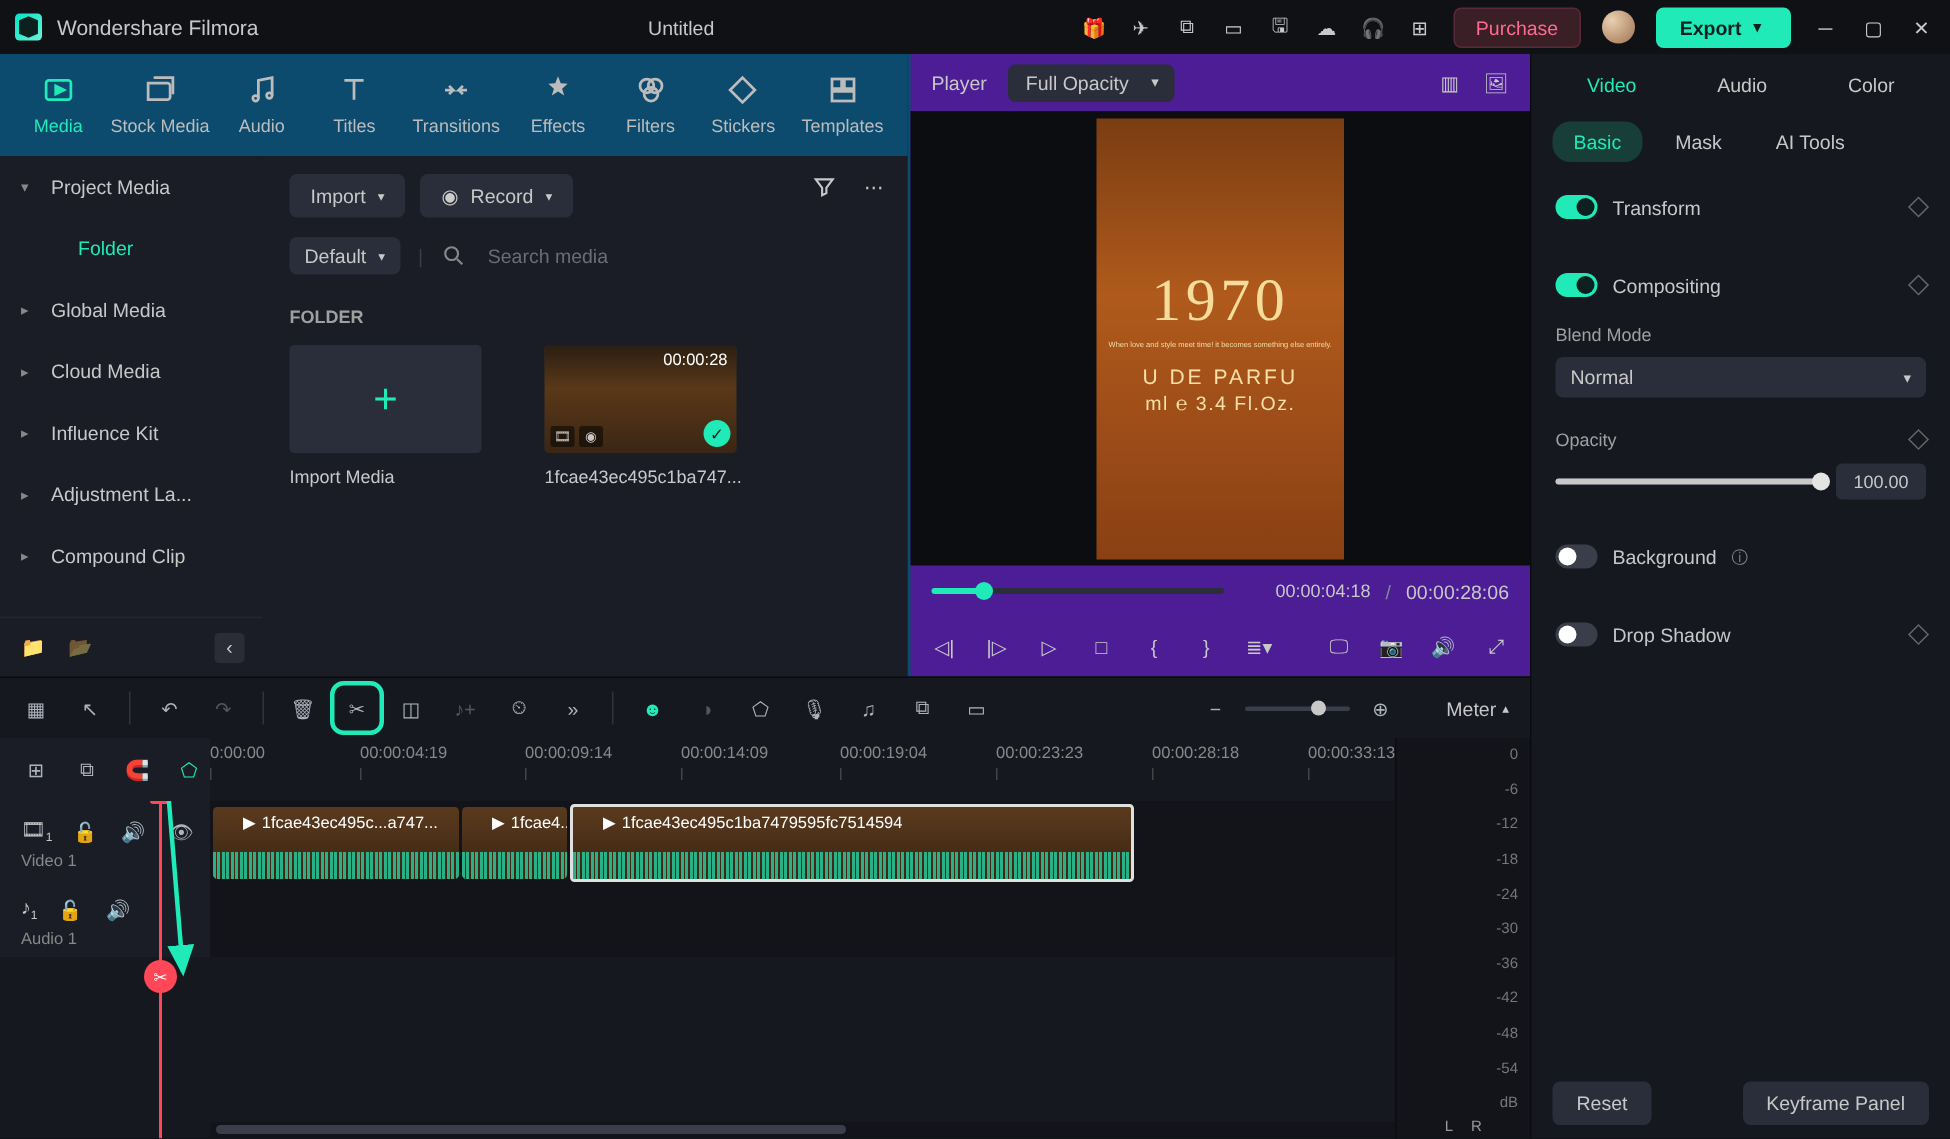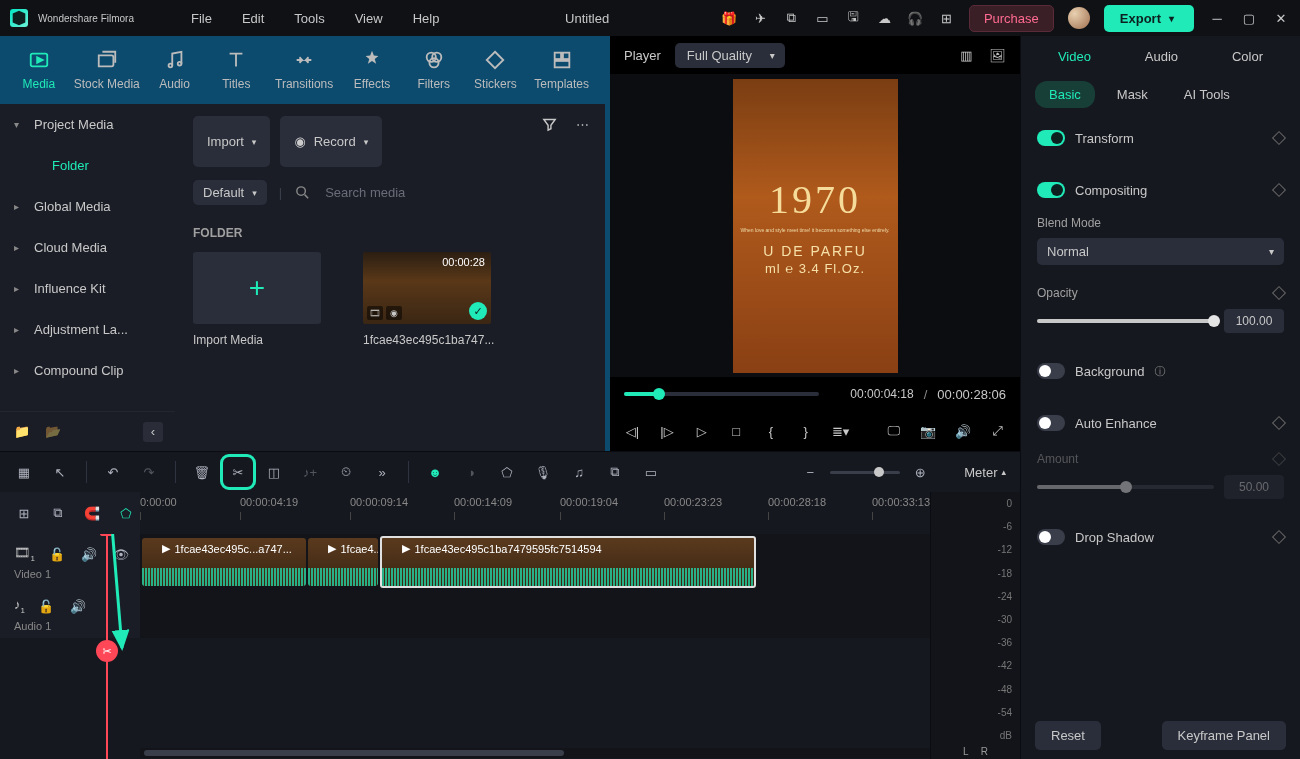--- a/index.html
+++ b/index.html
@@ -1,21 +1,21 @@
 <!DOCTYPE html>
 <html><head>
 <meta charset="utf-8">
 <style>
 *{margin:0;padding:0;box-sizing:border-box;font-family:-apple-system,BlinkMacSystemFont,"Segoe UI",sans-serif;user-select:none}
 body{width:1300px;height:759px;background:#0f1115;color:#c8c8c8;font-size:13px;overflow:hidden;position:relative}
 
 
 .titlebar{height:36px;background:#0f1115;display:flex;align-items:center;padding:0 10px;gap:4px}
 .logo{width:18px;height:18px;background:linear-gradient(135deg,#00e6c3,#6ef0d8);border-radius:3px;display:flex;align-items:center;justify-content:center}
-.app-title{margin-left:6px;margin-right:39px;font-size:10px}
+.app-title{margin-left:6px;margin-right:15px;font-size:14px}
 .menu{display:flex;gap:2px}
 .menu-item{padding:6px 14px;cursor:pointer;border-radius:4px}
 .project-title{flex:1;text-align:center;font-size:13px}
 .titlebar-right{display:flex;align-items:center;gap:14px}
 .tbr-ic{width:17px;height:17px;cursor:pointer;display:flex;align-items:center;justify-content:center;color:#c8c8c8}
 .purchase-btn{background:#3a1f26;color:#ff6a90;border-radius:5px;padding:5px 14px;cursor:pointer;font-size:13px;border:1px solid #5a2a38}
 .avatar{width:22px;height:22px;border-radius:50%;background:radial-gradient(circle at 30% 30%,#e8d0b0,#a07050)}
 .export-btn{background:#1feab8;color:#0d2020;border-radius:5px;padding:6px 20px 6px 16px;font-weight:600;cursor:pointer;display:flex;align-items:center;gap:8px;font-size:13px}
 .window-ctl{width:18px;height:18px;cursor:pointer;display:flex;align-items:center;justify-content:center}
 
@@ -32,39 +32,39 @@
 .media-body{flex:1;display:flex}
 .sidebar{width:175px;background:#1a1d26;display:flex;flex-direction:column;padding-top:0}
 .sidebar-item{height:41px;display:flex;align-items:center;padding-left:34px;cursor:pointer;font-size:13px;position:relative}
 .sidebar-item .chev{position:absolute;left:14px;font-size:10px;color:#888}
 .sidebar-item.level2{padding-left:52px}
 .sidebar-item.active{color:#1feab8}
 .sidebar-footer{margin-top:auto;height:40px;display:flex;align-items:center;gap:14px;padding-left:14px;border-top:1px solid #232631}
 .collapse-btn{margin-left:auto;margin-right:12px;width:20px;height:20px;border-radius:3px;background:#2a2d38;display:flex;align-items:center;justify-content:center;cursor:pointer}
 .content{flex:1;background:#1a1d26;padding:12px 18px;position:relative}
 .import-row{display:flex;align-items:center;gap:10px}
-.pill{background:#2a2e3a;border-radius:5px;padding:18px 14px;display:flex;align-items:center;gap:8px;cursor:pointer;font-size:13px}
+.pill{background:#2a2e3a;border-radius:5px;padding:7px 14px;display:flex;align-items:center;gap:8px;cursor:pointer;font-size:13px}
 .search-row{display:flex;align-items:center;gap:12px;margin-top:12px}
 .search-input{flex:1;background:transparent;border:none;color:#c8c8c8;font-size:13px;padding:6px 2px;outline:none}
 .search-input::placeholder{color:#6a6d78}
 .section-label{font-size:12px;color:#a0a0a0;margin-top:20px;font-weight:600}
 .thumbs{display:flex;gap:18px;margin-top:12px}
 .thumb{width:152px;display:flex;flex-direction:column;gap:9px}
 .thumb-box{width:128px;height:72px;background:#2a2e3a;border-radius:3px;display:flex;align-items:center;justify-content:center;position:relative}
 .thumb-box .plus{font-size:28px;color:#1feab8;font-weight:200}
 .thumb-box.video{background:#3a2e20;overflow:hidden}
 .thumb-box.video .dur{position:absolute;top:4px;right:6px;font-size:11px;color:#fff}
 .thumb-box.video .check{position:absolute;bottom:4px;right:4px;width:18px;height:18px;border-radius:50%;background:#1feab8;display:flex;align-items:center;justify-content:center;color:#0d2020;font-size:11px}
 .thumb-box.video .tl-ic{position:absolute;bottom:4px;left:4px;display:flex;gap:3px}
 .thumb-box.video .tl-ic span{width:16px;height:14px;background:rgba(0,0,0,.5);border-radius:2px;display:flex;align-items:center;justify-content:center;font-size:9px}
 .thumb-label{font-size:12px;color:#c8c8c8;white-space:nowrap;overflow:hidden;text-overflow:ellipsis}
 .content .tr-icons{position:absolute;top:12px;right:14px;display:flex;gap:16px}
 
 
-.player-panel{grid-column:2;grid-row:1;background:#000000;border-left:5px solid #0c4a6e;display:flex;flex-direction:column}
+.player-panel{grid-column:2;grid-row:1;background:#4c1d95;border-left:2px solid #0c4a6e;display:flex;flex-direction:column}
 .player-header{height:38px;display:flex;align-items:center;padding:0 14px;gap:14px}
 .dropdown{background:#2a2e3a;border-radius:5px;padding:5px 30px 5px 12px;position:relative;cursor:pointer;font-size:13px;min-width:110px}
 .dropdown .dd-chev{position:absolute;right:10px;top:50%;transform:translateY(-50%);font-size:10px}
 .player-header .ph-right{margin-left:auto;display:flex;gap:14px}
 .viewport{flex:1;background:#0c0d10;display:flex;align-items:center;justify-content:center}
 .preview{width:165px;height:294px;background:linear-gradient(#7a3d12,#b05a1c 40%,#8a4014);display:flex;flex-direction:column;align-items:center;justify-content:center;color:#f7e4a8;position:relative}
 .preview .year{font-size:40px;font-family:serif;letter-spacing:3px;color:#f6dc9a}
 .preview .sub{font-size:5px;margin-top:4px;color:#f0dca8}
 .preview .line1{font-size:14px;letter-spacing:2px;margin-top:10px;color:#f6e0a8;font-weight:500}
 .preview .line2{font-size:13px;letter-spacing:1px;margin-top:2px;color:#f6e0a8}
@@ -146,27 +146,20 @@
 </head>
 <body>
 
 <div class="titlebar">
   <div class="logo">
     <svg viewBox="0 0 20 20">
         <path d="M3 5 L10 2 L17 5 L17 15 L10 18 L3 15 Z" fill="#0d2020"></path>
       </svg>
   </div>
   <span class="app-title">Wondershare Filmora</span>
-  <div class="menu">
-    <div class="menu-item">File</div>
-    <div class="menu-item">Edit</div>
-    <div class="menu-item">Tools</div>
-    <div class="menu-item">View</div>
-    <div class="menu-item">Help</div>
-  </div>
   <span class="project-title">Untitled</span>
   <div class="titlebar-right">
     <div class="tbr-ic" style="color:#1feab8">🎁</div>
     <div class="tbr-ic">✈</div>
     <div class="tbr-ic">⧉</div>
     <div class="tbr-ic">▭</div>
     <div class="tbr-ic">🖫</div>
     <div class="tbr-ic">☁</div>
     <div class="tbr-ic">🎧</div>
     <div class="tbr-ic">⊞</div>
@@ -358,21 +351,21 @@
           </div>
         </div>
       </div>
     </div>
   </div>
 
   <div class="player-panel">
     <div class="player-header">
       <span>Player</span>
       <div class="dropdown">
-        <span>Full Quality</span>
+        <span>Full Opacity</span>
         <span class="dd-chev">▾</span>
       </div>
       <div class="ph-right">
         <div class="tbr-ic">▥</div>
         <div class="tbr-ic">🖼</div>
       </div>
     </div>
     <div class="viewport">
       <div class="preview">
         <div class="year">1970</div>
@@ -454,40 +447,20 @@
       </div>
     </div>
 
     <div class="prop-section">
       <div class="prop-row">
         <div class="toggle">
             <div class="dot"></div>
           </div>
         <span class="prop-label">Background</span>
         <span style="font-size:11px;color:#888">ⓘ</span>
-      </div>
-    </div>
-    <div class="prop-section">
-      <div class="prop-row">
-        <div class="toggle">
-            <div class="dot"></div>
-          </div>
-        <span class="prop-label">Auto Enhance</span>
-        <div class="diamond"></div>
-      </div>
-      <div class="prop-row" style="opacity:.45;margin-top:6px">
-        <span class="field-label" style="margin:0">Amount</span>
-        <div class="diamond"></div>
-      </div>
-      <div class="slider-row" style="opacity:.45">
-        <div class="slider">
-            <div class="sfill" style="width:50%"></div>
-            <div class="sknob" style="left:50%"></div>
-          </div>
-        <div class="value-box">50.00</div>
       </div>
     </div>
     <div class="prop-section">
       <div class="prop-row">
         <div class="toggle">
             <div class="dot"></div>
           </div>
         <span class="prop-label">Drop Shadow</span>
         <div class="diamond"></div>
       </div>

